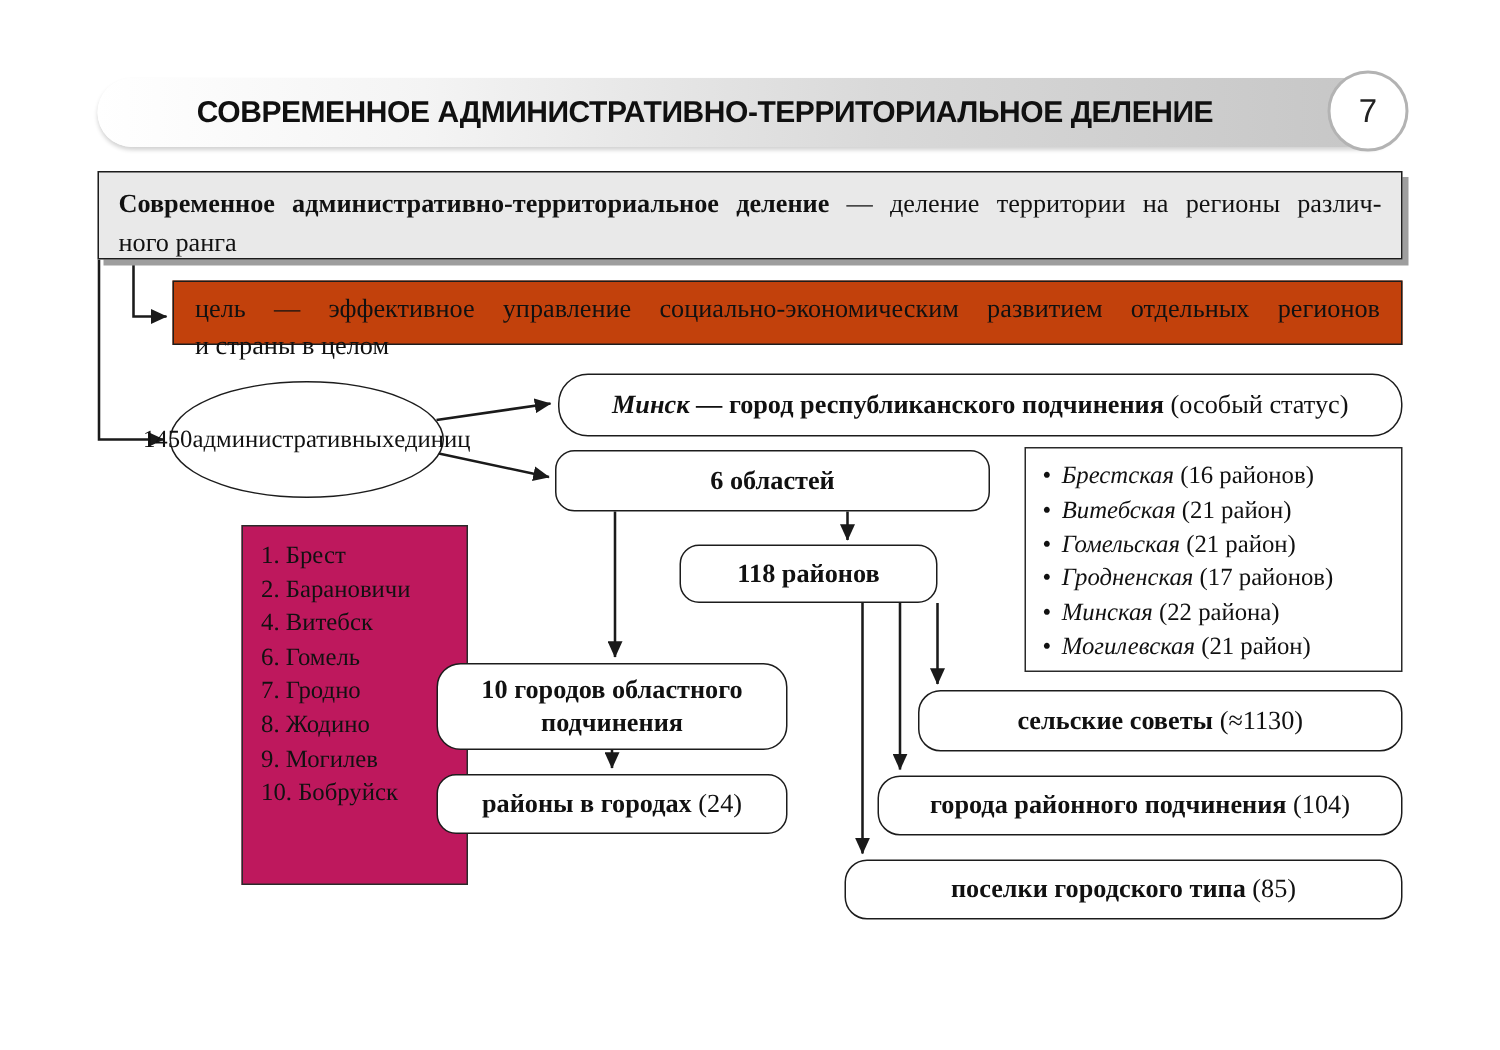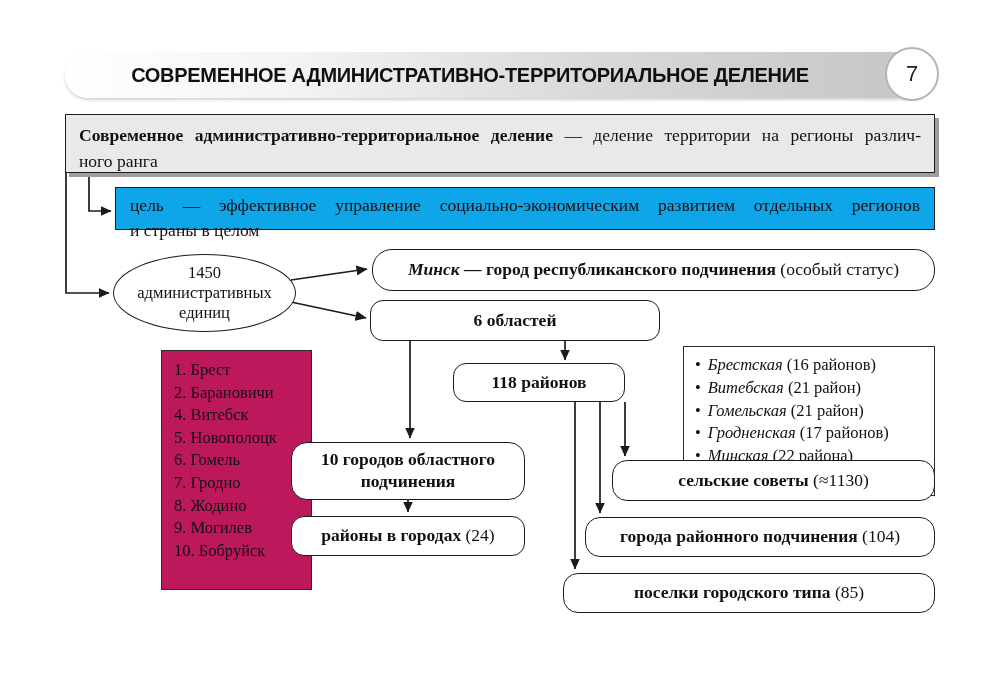--- a/index.html
+++ b/index.html
@@ -32,29 +32,29 @@
     left:65px;top:114px;width:870px;height:59px;
     background:#e9e9e9;border:1.6px solid #1c1c1c;
     box-shadow:4px 4px 0 #9e9e9e;
     font-size:17.5px;line-height:1.5;padding:7px 13px;
   }
   .jline{text-align:justify;text-align-last:justify;}
 
   
   .goal-box{
     left:115px;top:187px;width:820px;height:43px;
-    background:#0ea5e9;border:1.6px solid #1c1c1c;
+    background:#c2410c;border:1.6px solid #1c1c1c;
     font-size:17.5px;line-height:1.42;padding:5px 14px;
   }
 
   
   .units-ellipse{
     left:113px;top:254px;width:183px;height:78px;border-radius:50%;
     border:1.6px solid #1c1c1c;background:#fff;
-    display:flex;flex-direction:column;align-items:center;justify-content:center;
+    display:flex;align-items:center;justify-content:center;
     font-size:16.5px;line-height:1.22;text-align:center;
   }
 
   
   .rbox{
     border:1.7px solid #1c1c1c;border-radius:13px;background:#fff;
     display:flex;align-items:center;justify-content:center;
     text-align:center;font-size:17.5px;line-height:1.25;padding:2px 8px;
   }
   .bold{font-weight:bold;}
@@ -73,21 +73,21 @@
   
   .city-list-box{
     left:117px;top:350px;width:151px;height:240px;
     border:1.8px solid #2a2a2a;background:#be185d;
     font-size:16.5px;padding:8px 4px 4px 12px;margin-left:44px;
   }
   .city-list-box ul{margin:0;padding:0;list-style:none;line-height:1.37;}
   .oblast-list-box{
     left:683px;top:298px;width:252px;height:150px;
     border:1.8px solid #2a2a2a;background:#fff;
-    font-size:16.5px;padding:7px 4px 4px 8px;margin-top:48px;
+    font-size:16.5px;padding:7px 4px 4px 8px;
   }
   .oblast-list-box ul{margin:0;padding:0;list-style:none;line-height:1.38;}
   .oblast-list-box li::before{content:"\2022";margin:0 7px 0 3px;}
 
   svg.connector-layer{position:absolute;left:0;top:0;z-index:0;}
   .abs{z-index:1;}
 </style>
 </head>
 <body>
 
@@ -167,21 +167,20 @@
 <div class="abs city-list-box">
   <ul>
 
       <li>1. Брест</li>
 
       <li>2. Барановичи</li>
 
 
       <li>4. Витебск</li>
 
-      <li>5. Новополоцк</li>
 
       <li>6. Гомель</li>
 
       <li>7. Гродно</li>
 
       <li>8. Жодино</li>
 
       <li>9. Могилев</li>
 
       <li>10. Бобруйск</li>

